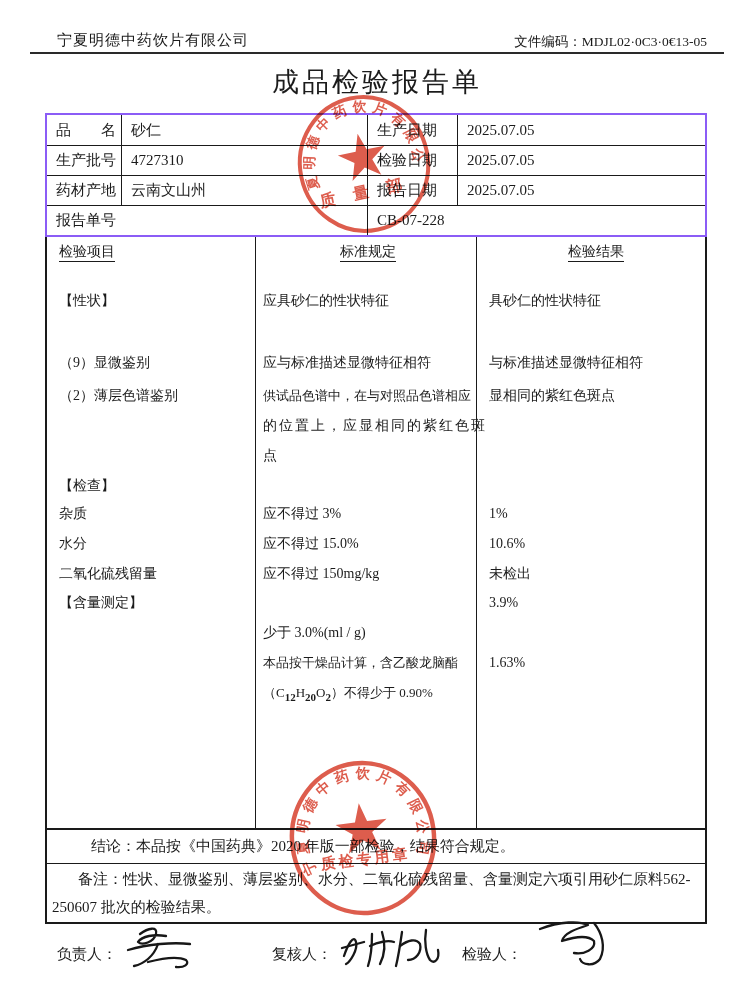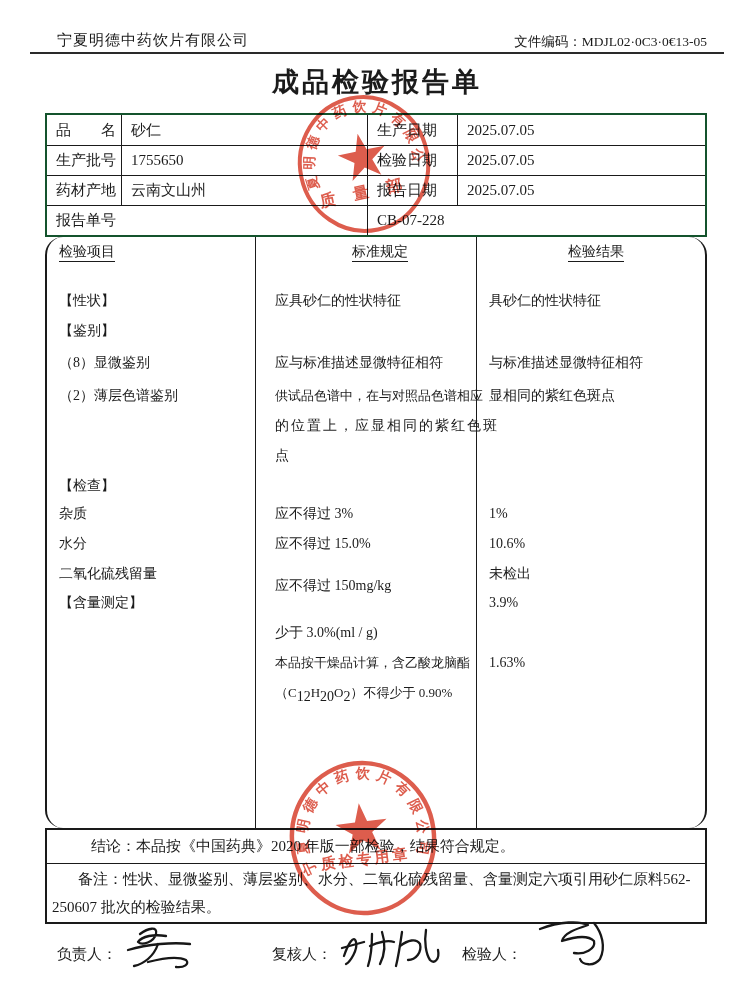--- a/index.html
+++ b/index.html
@@ -3,45 +3,45 @@
 <meta charset="utf-8">
 <style>
   html,body{margin:0;padding:0;background:#ffffff;}
   .page{position:relative;width:754px;height:1000px;background:#ffffff;overflow:hidden;
         font-family:"Liberation Serif","DejaVu Serif",serif;color:#1b1b1b;}
   
   .hdr-company{position:absolute;left:57px;top:31px;font-size:15px;letter-spacing:1px;}
   .hdr-code{position:absolute;right:47px;top:33px;font-size:13.5px;}
   .hdr-rule{position:absolute;left:30px;right:30px;top:52px;height:2px;background:#2a2a2a;}
   .title{position:absolute;left:0;right:0;top:64px;margin:0;text-align:center;
-         font-size:27px;font-weight:700;letter-spacing:3px;}
+         font-size:27px;font-weight:400;letter-spacing:3px;}
   
   .info-table{position:absolute;left:45px;top:113px;width:662px;height:124px;box-sizing:border-box;
-              border:2px solid #14532d;display:grid;grid-template-columns:74px 246px 90px auto;
+              border:2px solid #8b5cf6;display:grid;grid-template-columns:74px 246px 90px auto;
               grid-auto-rows:30px;font-size:15px;}
   .ic{border-left:1px solid #1a1a1a;border-top:1px solid #1a1a1a;display:flex;align-items:center;
       padding:0 9px;white-space:nowrap;overflow:hidden;}
   .ic.c1{border-left:none}
   .ic.r1{border-top:none}
   .ic.span12{grid-column:1/3}
   .ic.span34{grid-column:3/5}
   
   .main-table{position:absolute;left:45px;top:237px;width:662px;height:591px;box-sizing:border-box;
-              border-left:2px solid #1a1a1a;border-right:2px solid #1a1a1a;font-size:14px;border-radius:18px;}
+              border-left:2px solid #1a1a1a;border-right:2px solid #1a1a1a;font-size:14px;}
   .vline{position:absolute;top:0;bottom:0;width:1px;background:#1a1a1a;}
   .v1{left:208px}.v2{left:429px}
   .ln{position:absolute;height:22px;line-height:22px;white-space:nowrap;}
   .colA{left:12px;width:192px;}
-  .colB{left:216px;width:210px;margin-left:12px;}
+  .colB{left:216px;width:210px;}
   .colC{left:442px;width:214px;}
   .ctr{text-align:center;}
   .u{border-bottom:1px solid #1b1b1b;padding-bottom:2px;}
   .long{font-size:13px;}
   .sp2{letter-spacing:2px;}
-  sub{font-size:14px;}
+  sub{font-size:11px;font-weight:bold;}
   
   .concl{position:absolute;left:45px;top:828px;width:662px;box-sizing:border-box;
          border:2px solid #1a1a1a;font-size:15px;}
   .concl-row{height:33px;line-height:33px;border-bottom:1px solid #1a1a1a;padding-left:44px;white-space:nowrap;}
   .notes-row{min-height:56px;line-height:28px;padding:1px 10px 1px 5px;text-indent:26px;}
   
   .sig-label{position:absolute;top:945px;font-size:15px;}
   .sig{position:absolute;}
   .sig path{fill:none;stroke:#171717;stroke-width:2.3;stroke-linecap:round;stroke-linejoin:round;}
   
@@ -60,21 +60,21 @@
   <div class="hdr-rule"></div>
   <h1 class="title">成品检验报告单</h1>
 
   <div class="info-table">
     <div class="ic c1 r1">品　　名</div>
     <div class="ic r1">砂仁</div>
     <div class="ic r1">生产日期</div>
     <div class="ic r1">2025.07.05</div>
 
     <div class="ic c1">生产批号</div>
-    <div class="ic">1755650</div>
+    <div class="ic">4727310</div>
     <div class="ic">检验日期</div>
     <div class="ic">2025.07.05</div>
 
     <div class="ic c1">药材产地</div>
     <div class="ic">云南文山州</div>
     <div class="ic">报告日期</div>
     <div class="ic">2025.07.05</div>
 
     <div class="ic c1 span12">报告单号</div>
     <div class="ic span34">CB-07-228</div>
@@ -82,37 +82,36 @@
 
   <div class="main-table">
     <div class="vline v1"></div>
     <div class="vline v2"></div>
 
     <div class="ln colA" style="top:4px"><span class="u">检验项目</span></div>
     <div class="ln colB ctr" style="top:4px"><span class="u">标准规定</span></div>
     <div class="ln colC ctr" style="top:4px"><span class="u">检验结果</span></div>
 
     <div class="ln colA" style="top:53px">【性状】</div>
-    <div class="ln colA" style="top:83px">【鉴别】</div>
-    <div class="ln colA" style="top:115px">（8）显微鉴别</div>
+    <div class="ln colA" style="top:115px">（9）显微鉴别</div>
     <div class="ln colA" style="top:148px">（2）薄层色谱鉴别</div>
     <div class="ln colA" style="top:238px">【检查】</div>
     <div class="ln colA" style="top:266px">杂质</div>
     <div class="ln colA" style="top:296px">水分</div>
     <div class="ln colA" style="top:326px">二氧化硫残留量</div>
     <div class="ln colA" style="top:355px">【含量测定】</div>
 
     <div class="ln colB" style="top:53px">应具砂仁的性状特征</div>
     <div class="ln colB" style="top:115px">应与标准描述显微特征相符</div>
     <div class="ln colB sp2" style="top:178px">的位置上，应显相同的紫红色斑</div>
     <div class="ln colB long" style="top:148px">供试品色谱中，在与对照品色谱相应</div>
     <div class="ln colB" style="top:208px">点</div>
     <div class="ln colB" style="top:266px">应不得过 3%</div>
     <div class="ln colB" style="top:296px">应不得过 15.0%</div>
-    <div class="ln colB" style="top:338px">应不得过 150mg/kg</div>
+    <div class="ln colB" style="top:326px">应不得过 150mg/kg</div>
     <div class="ln colB" style="top:385px">少于 3.0%(ml / g)</div>
     <div class="ln colB long" style="top:415px">本品按干燥品计算，含乙酸龙脑酯</div>
     <div class="ln colB long" style="top:445px"><span>（C</span><sub>12</sub><span>H</span><sub>20</sub><span>O</span><sub>2</sub><span>）不得少于 0.90%</span></div>
 
     <div class="ln colC" style="top:53px">具砂仁的性状特征</div>
     <div class="ln colC" style="top:115px">与标准描述显微特征相符</div>
     <div class="ln colC" style="top:148px">显相同的紫红色斑点</div>
     <div class="ln colC" style="top:266px">1%</div>
     <div class="ln colC" style="top:296px">10.6%</div>
     <div class="ln colC" style="top:326px">未检出</div>

